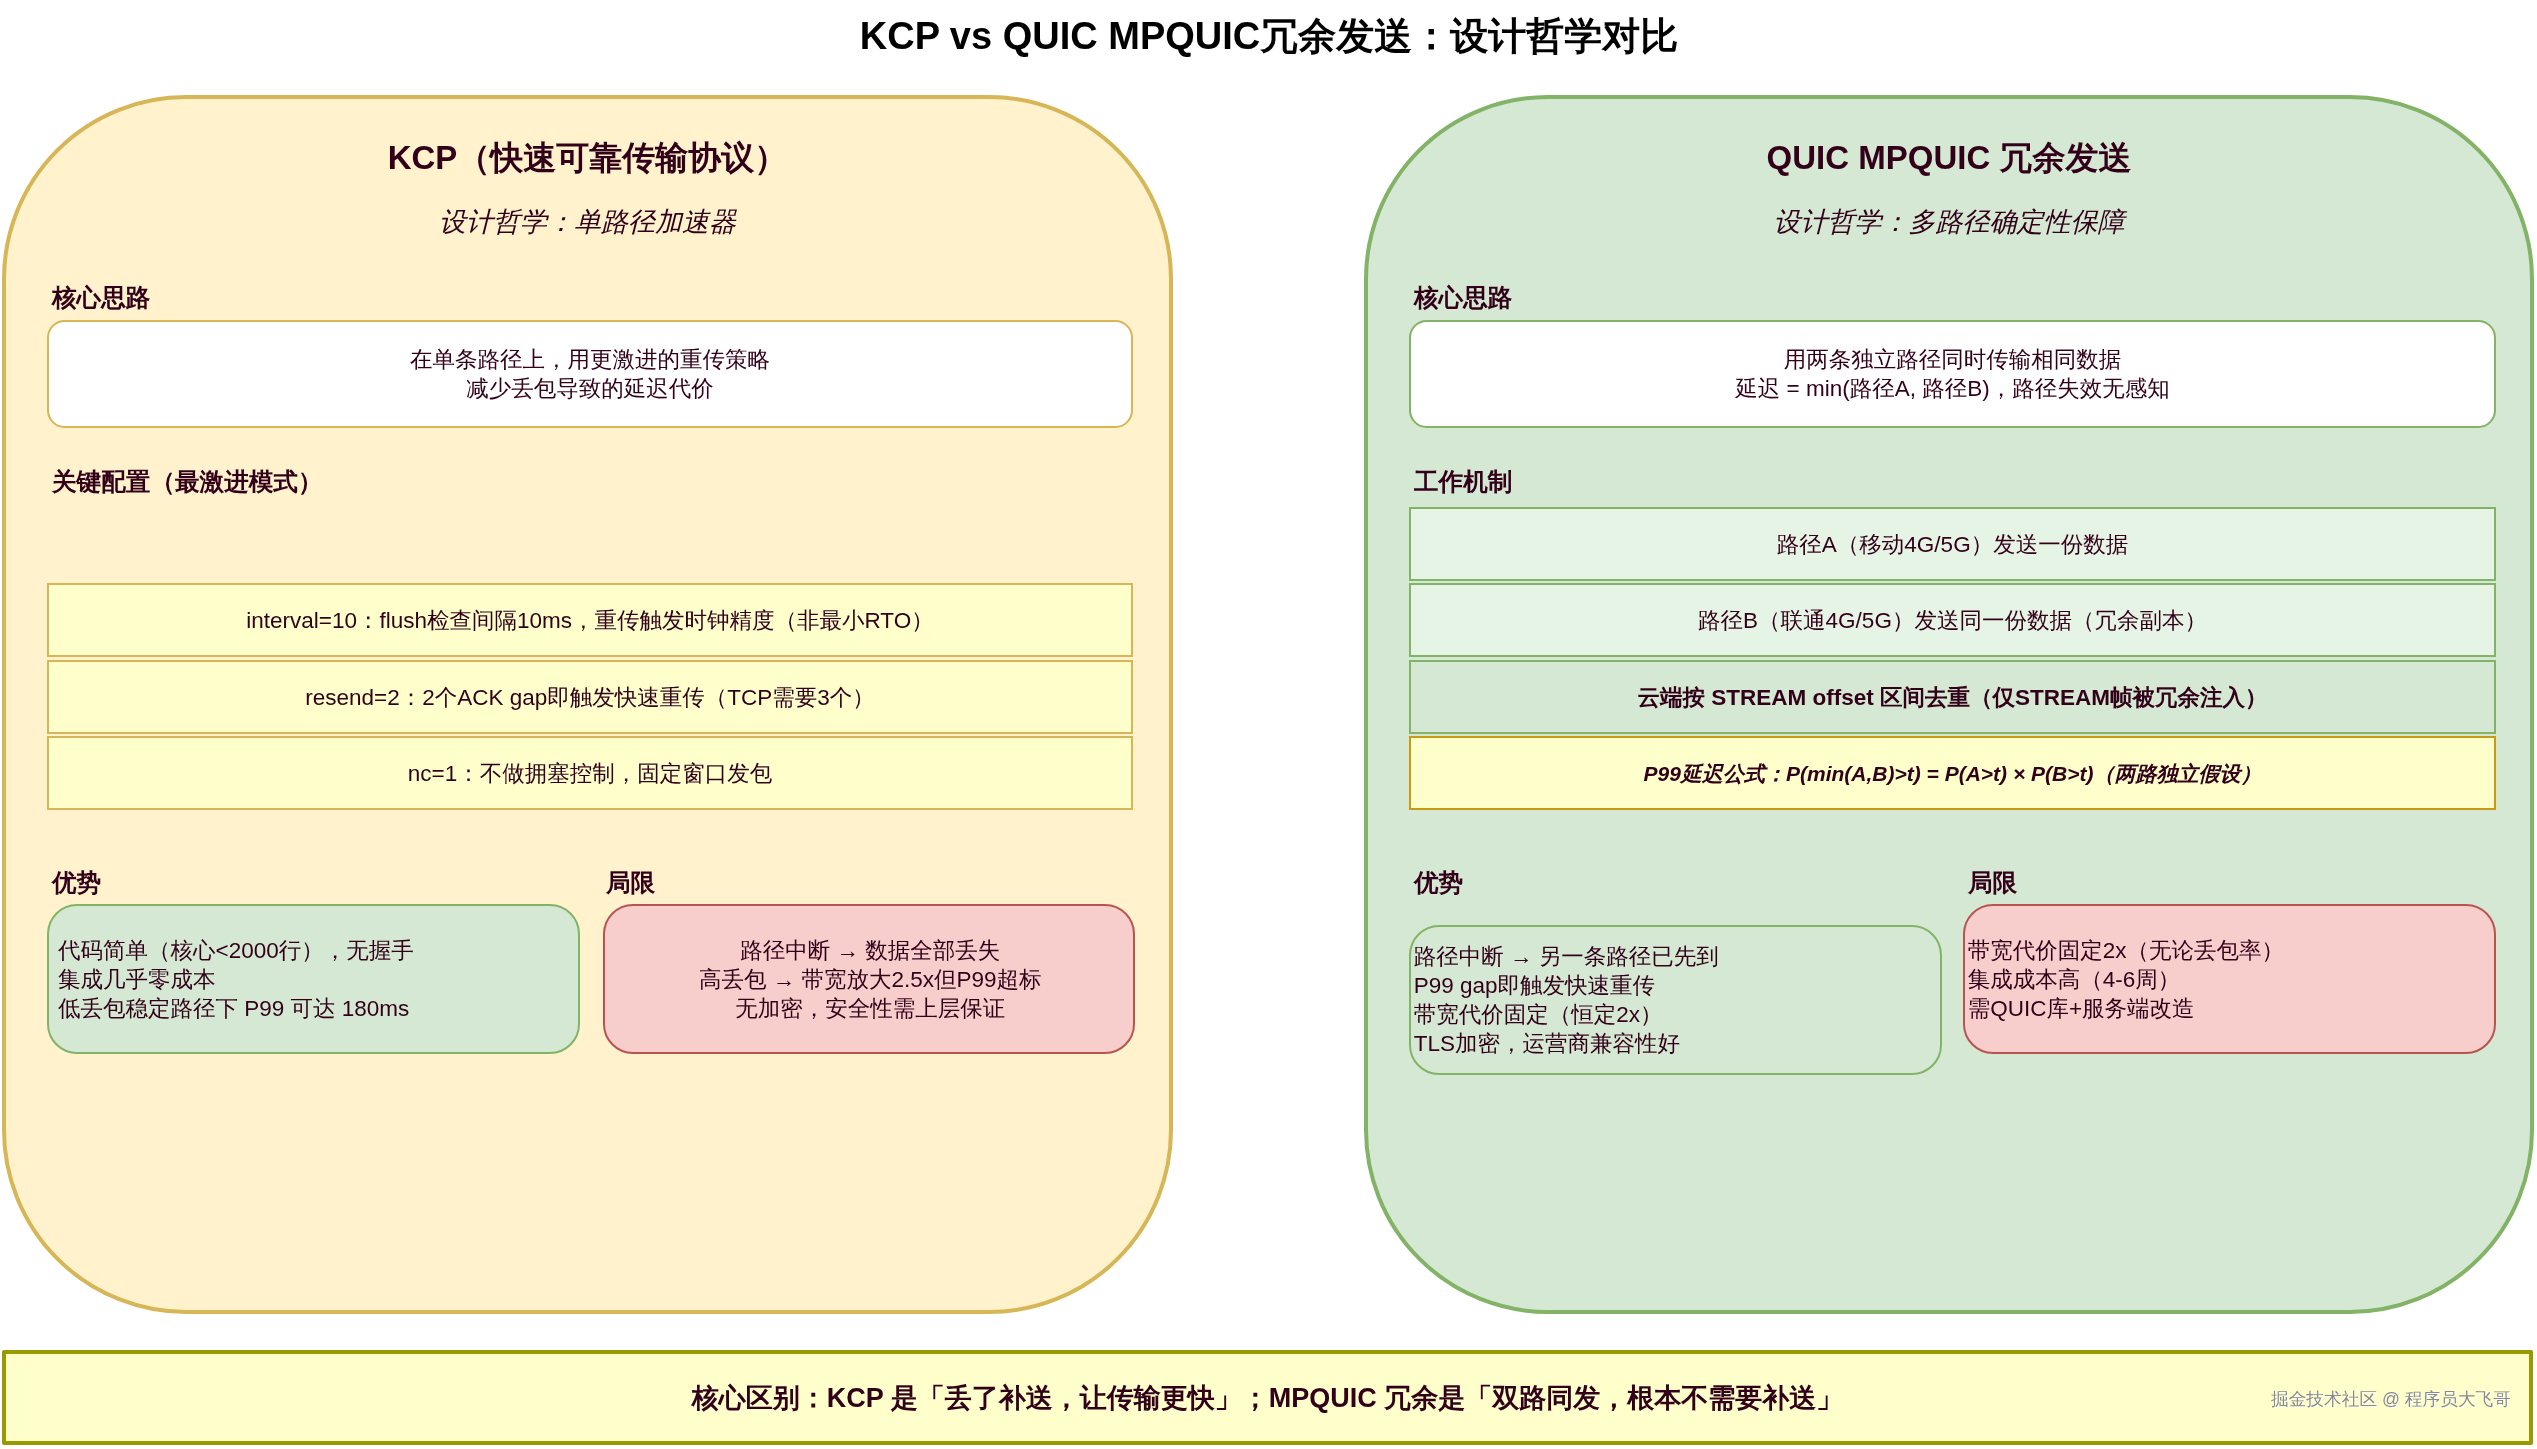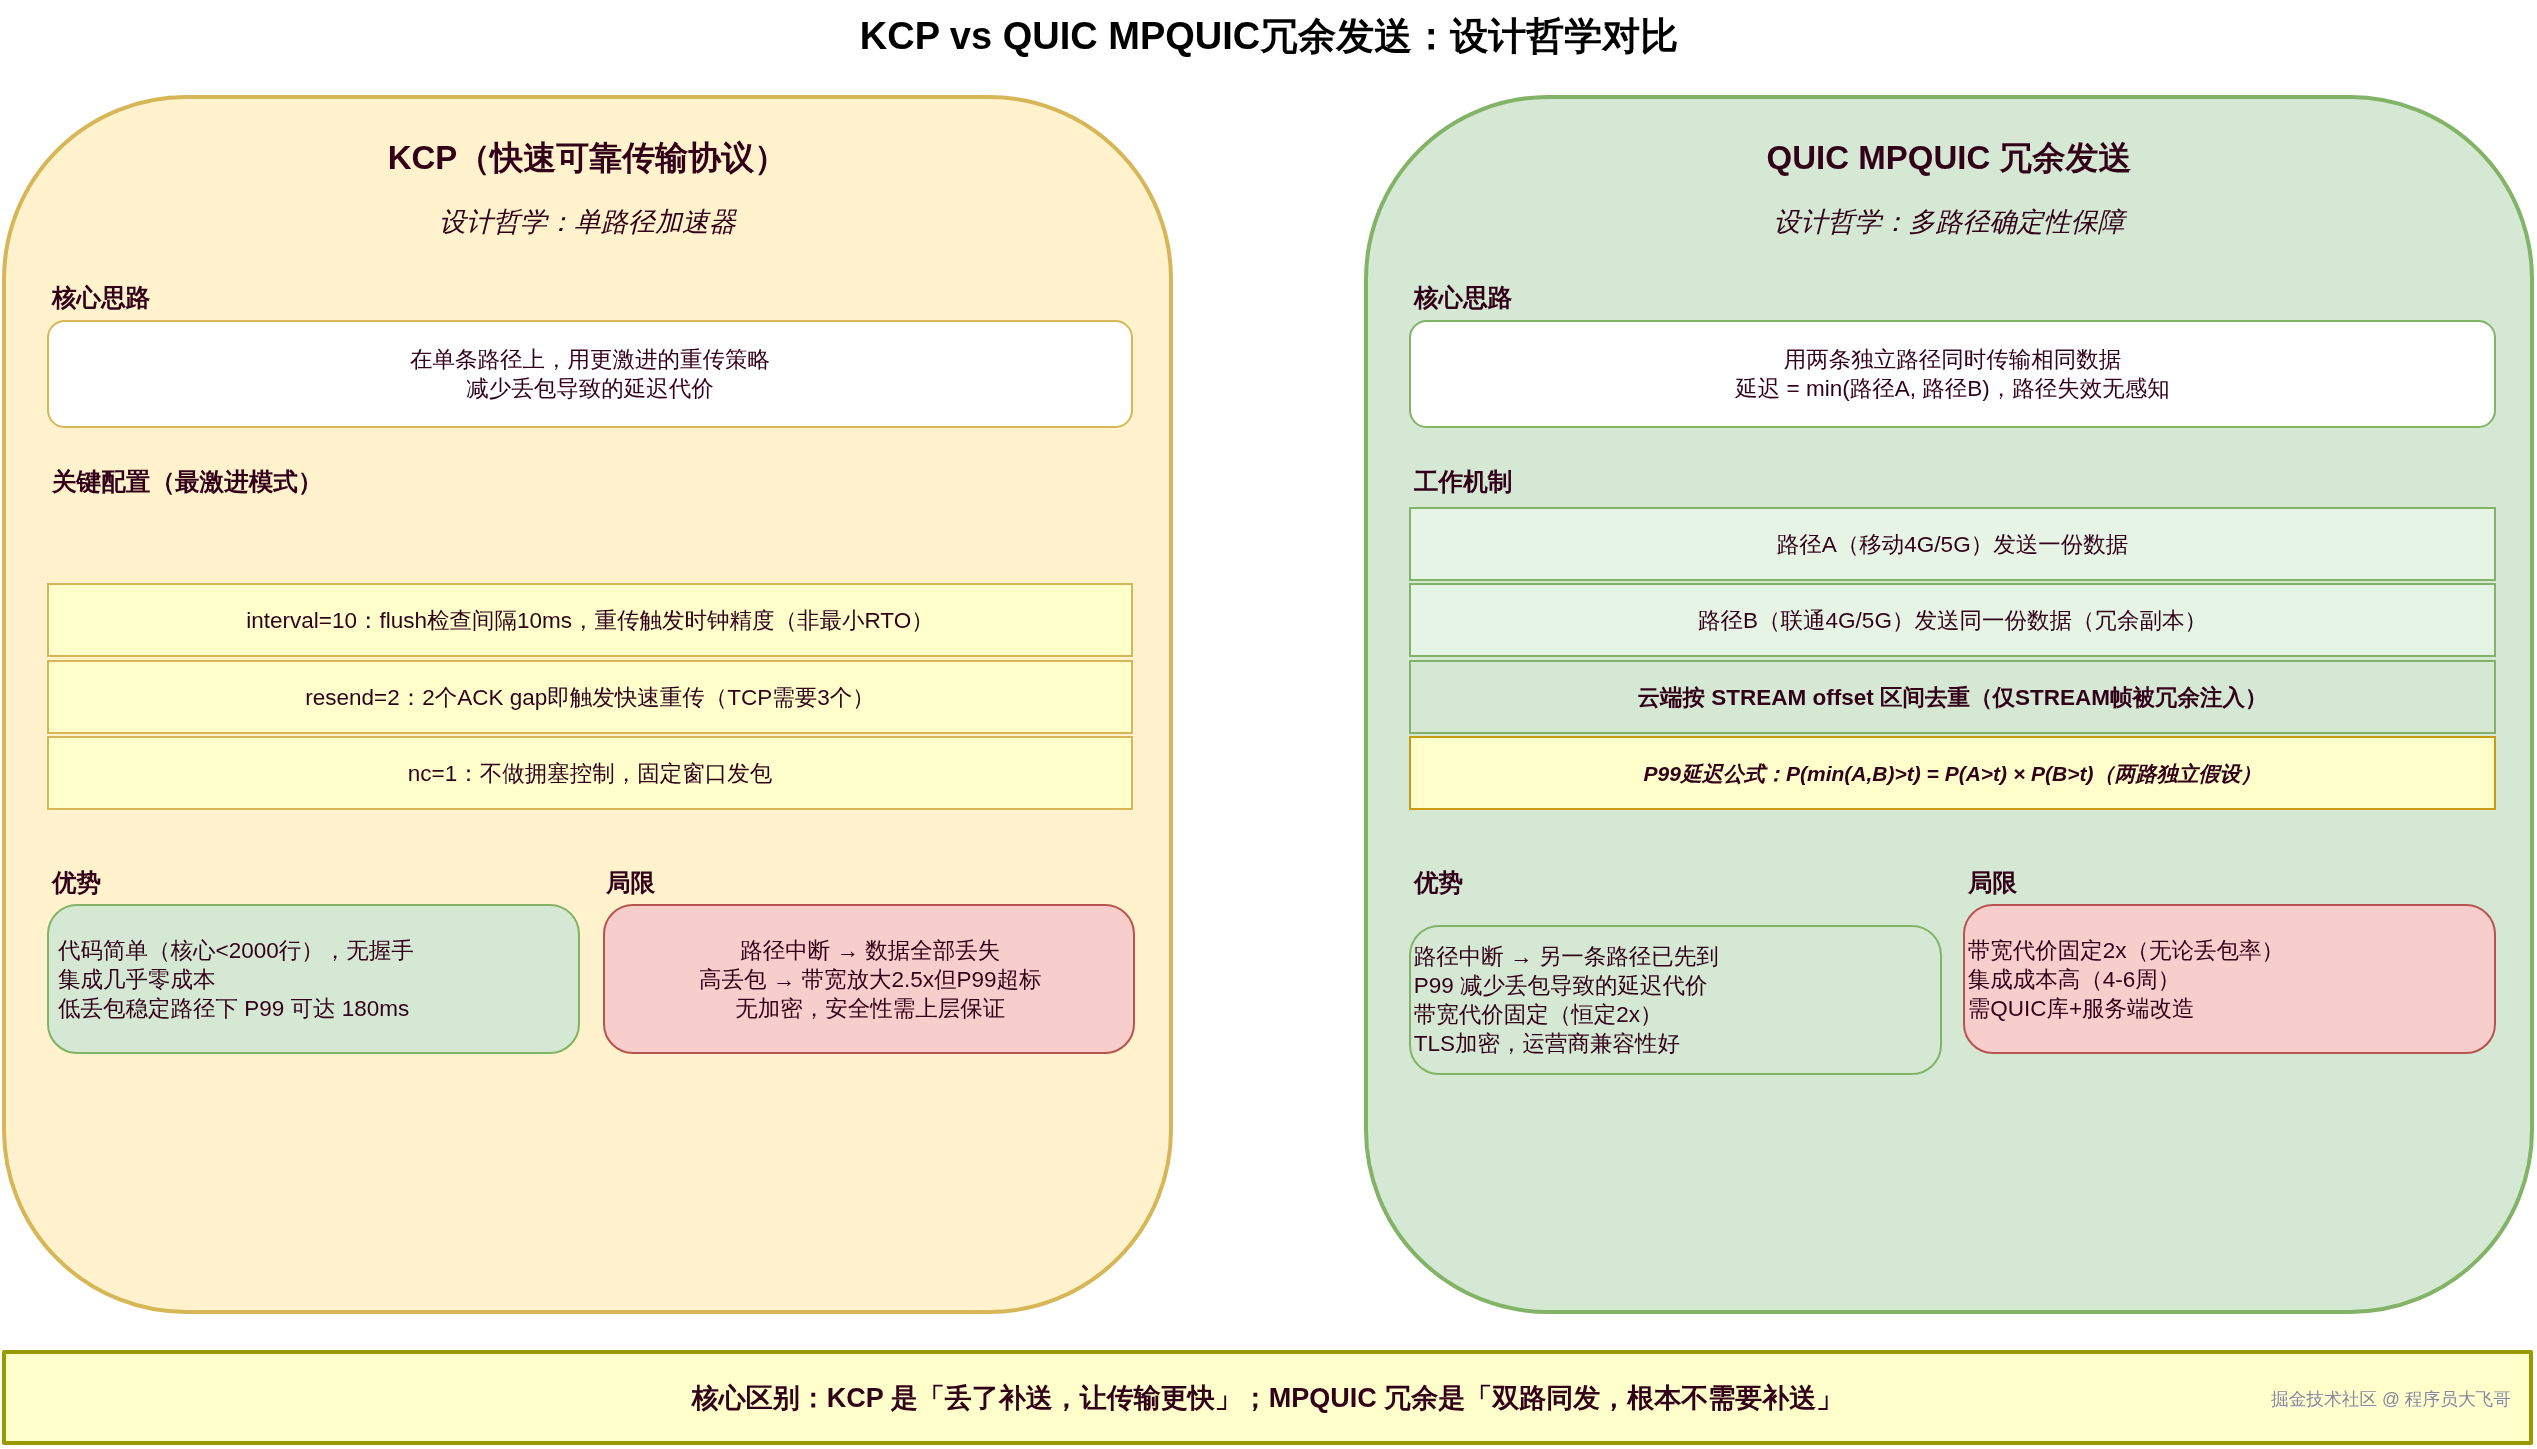--- a/index.html
+++ b/index.html
@@ -108,21 +108,21 @@
 
   <div class="abs section-label" style="left:46px; top:368px;">工作机制</div>
   <div class="abs box row row-light" style="left:41px; top:408px; width:1087px; height:74px;">路径A（移动4G/5G）发送一份数据</div>
   <div class="abs box row row-light" style="left:41px; top:484px; width:1087px; height:74px;">路径B（联通4G/5G）发送同一份数据（冗余副本）</div>
   <div class="abs box row row-mid" style="left:41px; top:561px; width:1087px; height:74px;">云端按 STREAM offset 区间去重（仅STREAM帧被冗余注入）</div>
   <div class="abs box row row-formula" style="left:41px; top:637px; width:1087px; height:74px;">P99延迟公式：P(min(A,B)&gt;t) = P(A&gt;t) × P(B&gt;t)（两路独立假设）</div>
 
   <div class="abs section-label" style="left:46px; top:769px;">优势</div>
   <div class="abs list-box pro" style="left:41px; top:826px; width:533px; height:150px;">
     <div>路径中断 → 另一条路径已先到</div>
-    <div>P99 减少丢包导致的延迟代价</div>
+    <div>P99 gap即触发快速重传</div>
     <div>带宽代价固定（恒定2x）</div>
     <div>TLS加密，运营商兼容性好</div>
   </div>
 
   <div class="abs section-label" style="left:600px; top:769px;">局限</div>
   <div class="abs list-box con" style="left:595px; top:805px; width:533px; height:150px;">
     <div>带宽代价固定2x（无论丢包率）</div>
     <div>集成成本高（4-6周）</div>
     <div>需QUIC库+服务端改造</div>
   </div>

